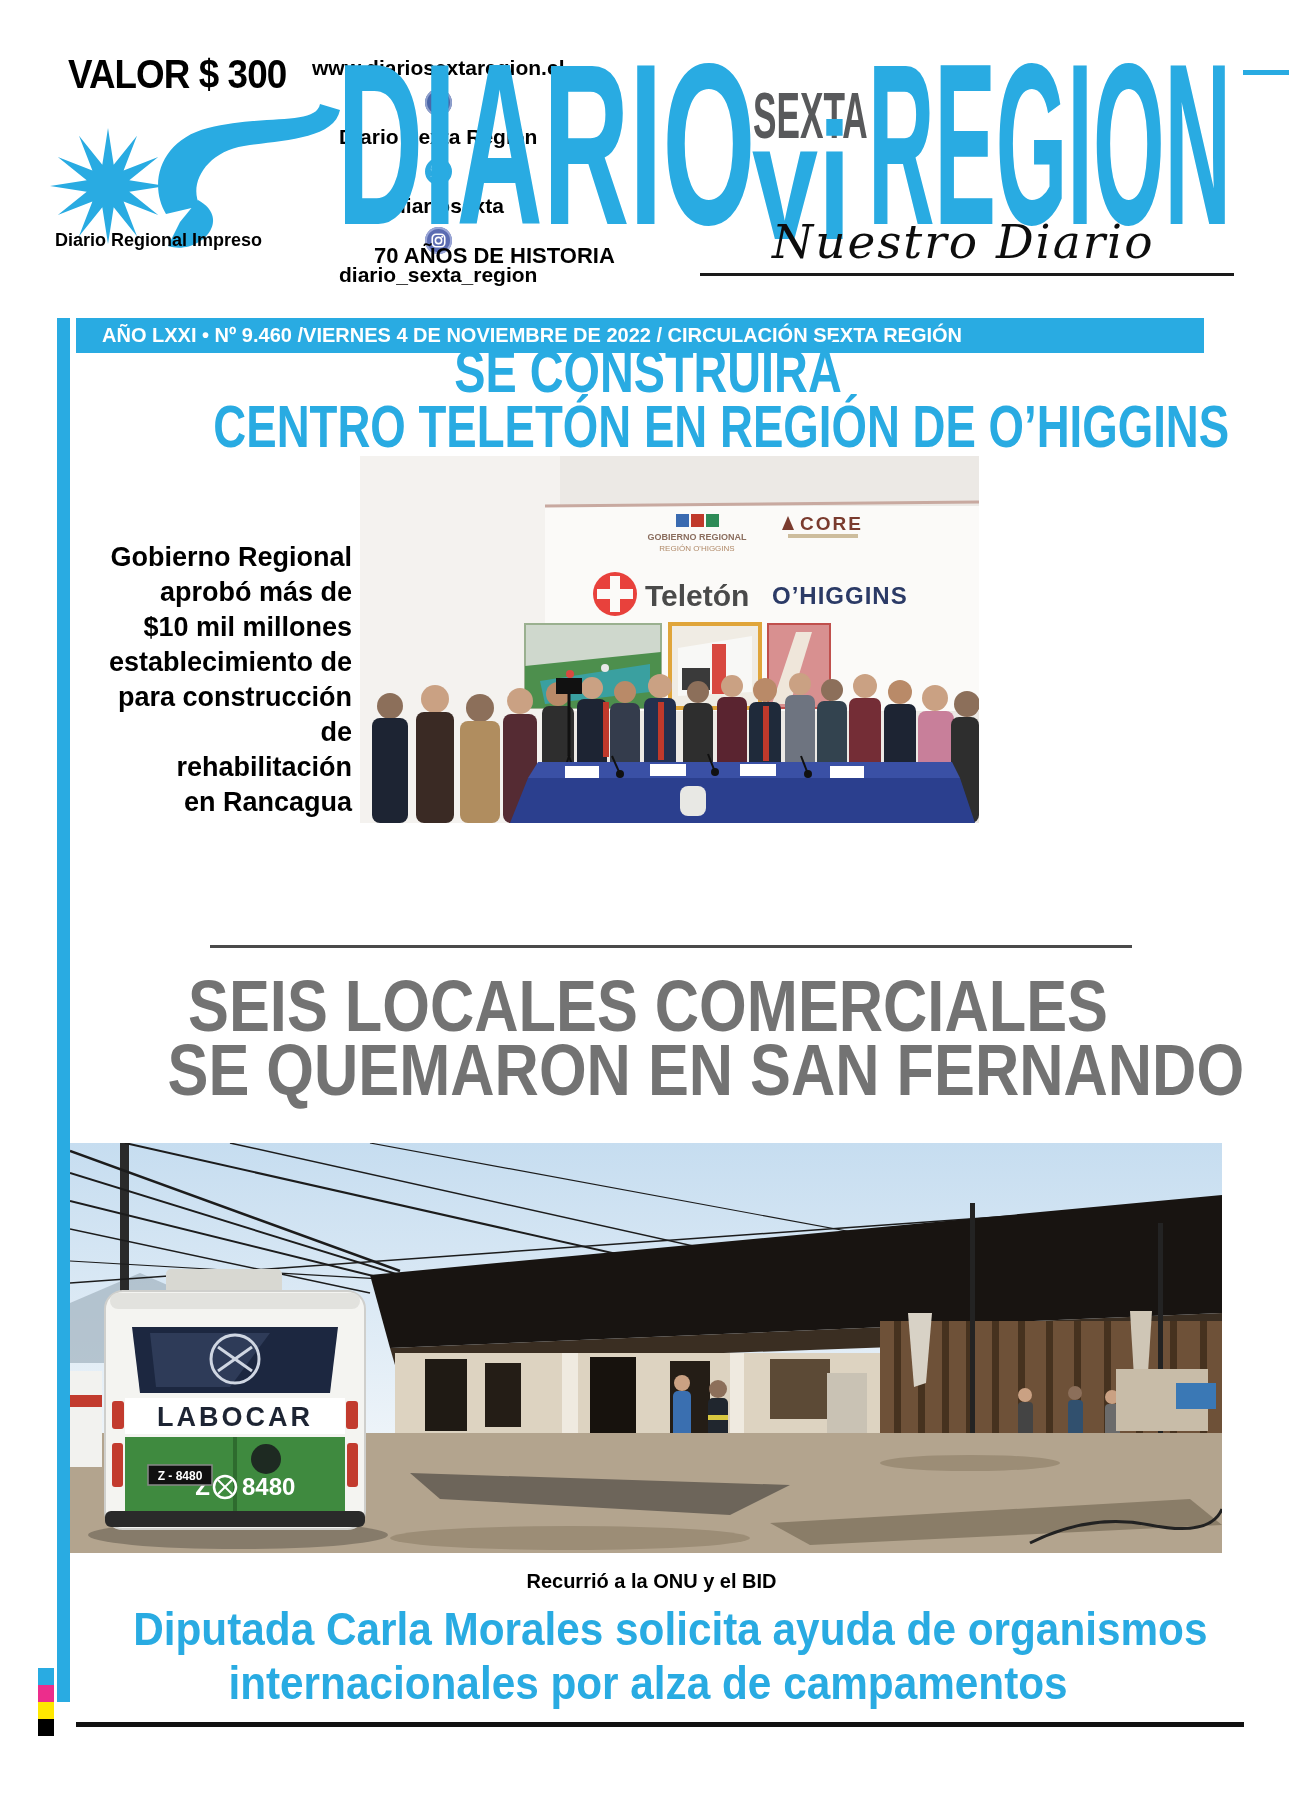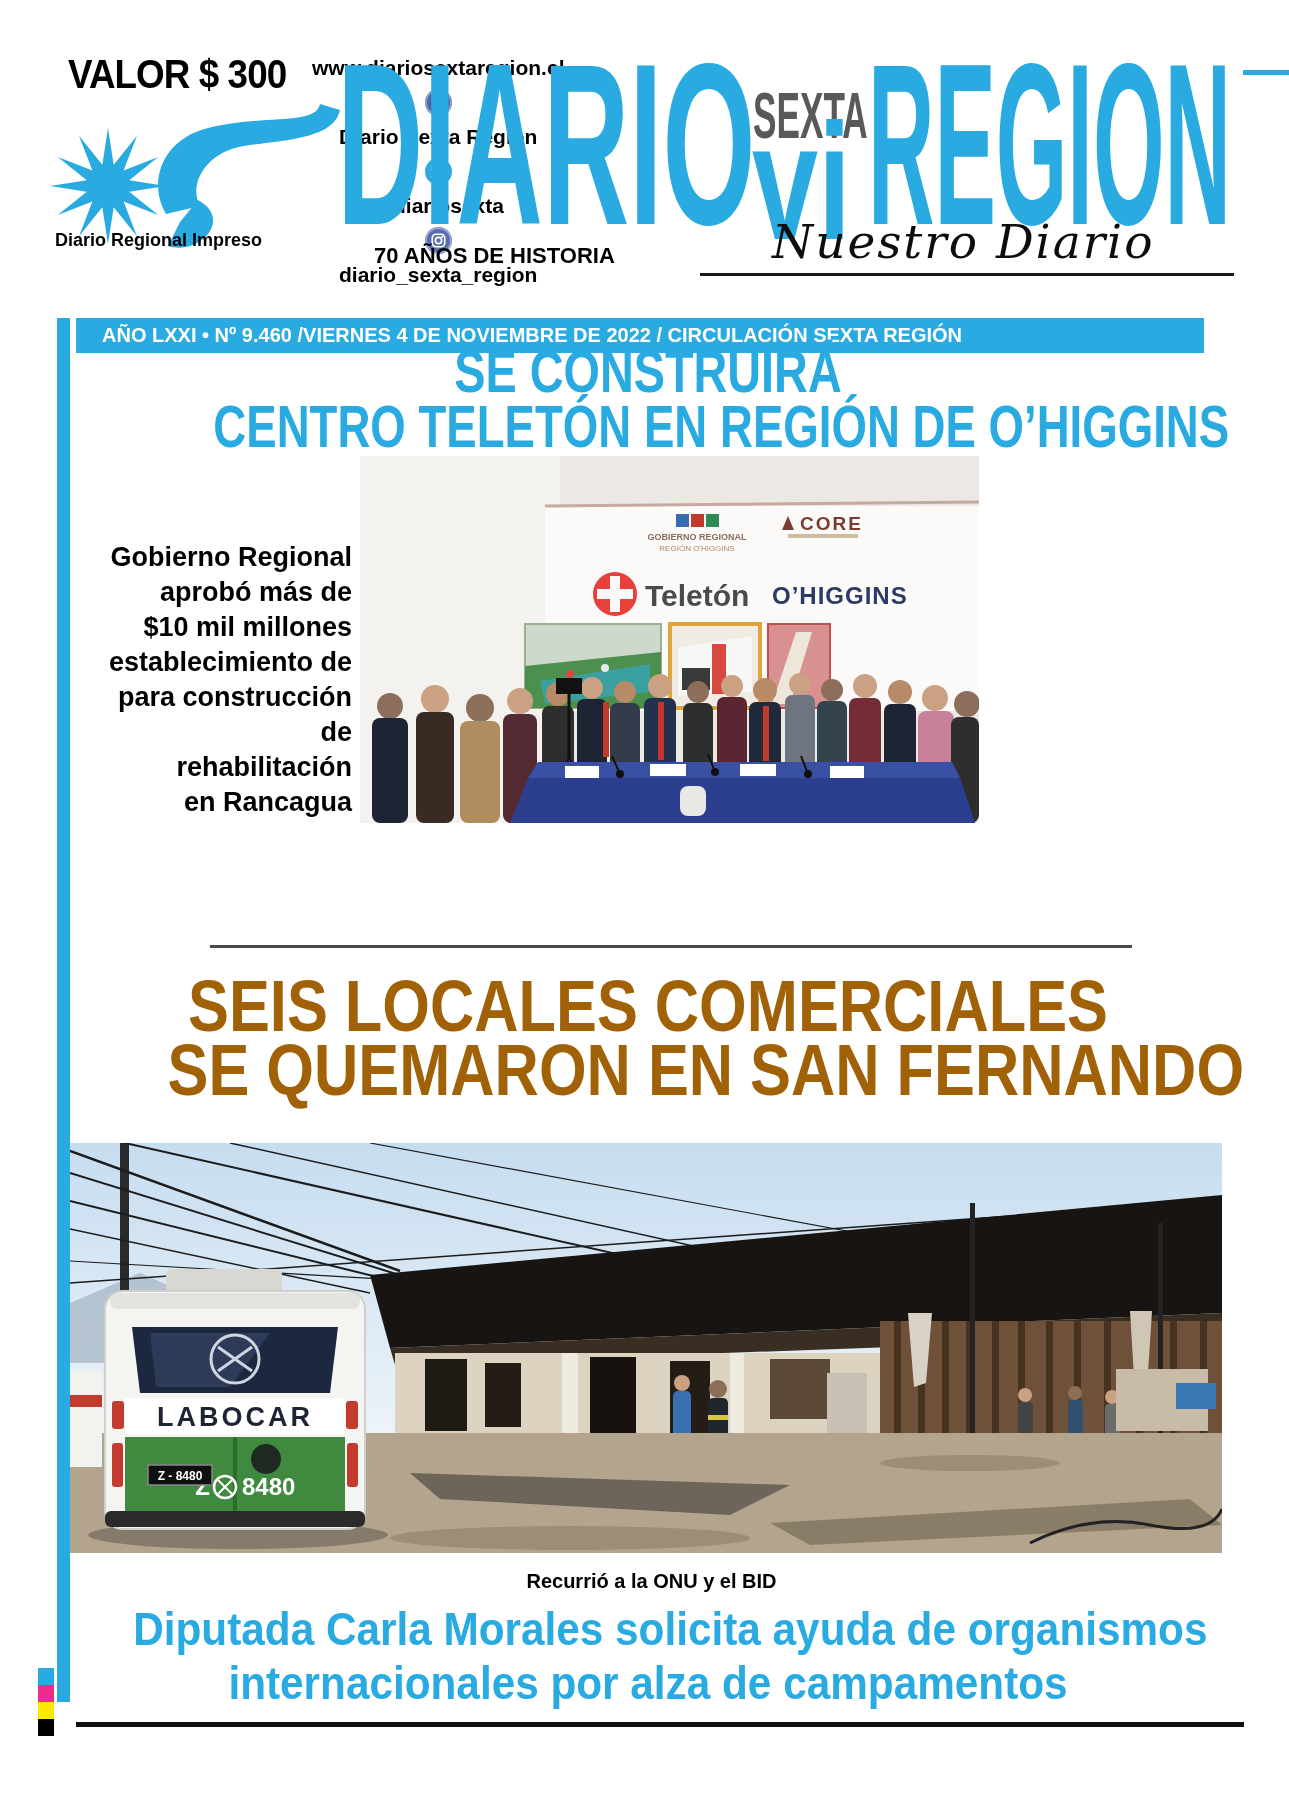--- a/index.html
+++ b/index.html
@@ -28,21 +28,21 @@
   
   .dateline{position:absolute;left:76px;top:318px;width:1128px;height:35px;background:#29abe2;color:#fff;
     font-size:20px;font-weight:bold;line-height:35px;padding-left:26px;box-sizing:border-box;white-space:nowrap;}
   .left-bar{position:absolute;left:57px;top:318px;width:13px;height:1384px;background:#29abe2;}
   
   .hl{position:absolute;left:76px;width:1144px;text-align:center;font-weight:bold;}
   .hl-line{transform-origin:50% 50%;white-space:nowrap;}
   .hl1{top:344px;color:#29abe2;}
   .hl1 .l1{font-size:60px;line-height:55px;transform:scaleX(.78);}
   .hl1 .l2{font-size:60px;line-height:55px;transform:scaleX(.76);}
-  .hl2{top:974px;color:#a16207;}
+  .hl2{top:974px;color:#737373;}
   .hl2 .l1{font-size:73px;line-height:64px;transform:scaleX(.84);}
   .hl2 .l2{font-size:73px;line-height:64px;transform:scaleX(.84);}
   .kicker{position:absolute;left:0;top:1570px;width:1289px;text-align:center;font-size:20px;font-weight:bold;padding-left:7px;}
   .hl3{top:1602px;color:#29abe2;}
   .hl3 .l1,.hl3 .l2{font-size:47px;line-height:54px;transform:scaleX(.9);}
   
   .summary{position:absolute;left:80px;top:540px;width:272px;text-align:right;font-size:27px;font-weight:bold;line-height:35px;}
   .photo1{position:absolute;left:360px;top:456px;width:619px;height:367px;}
   .photo1-rule{position:absolute;left:210px;top:945px;width:922px;height:3px;background:#4a4a4a;}
   

